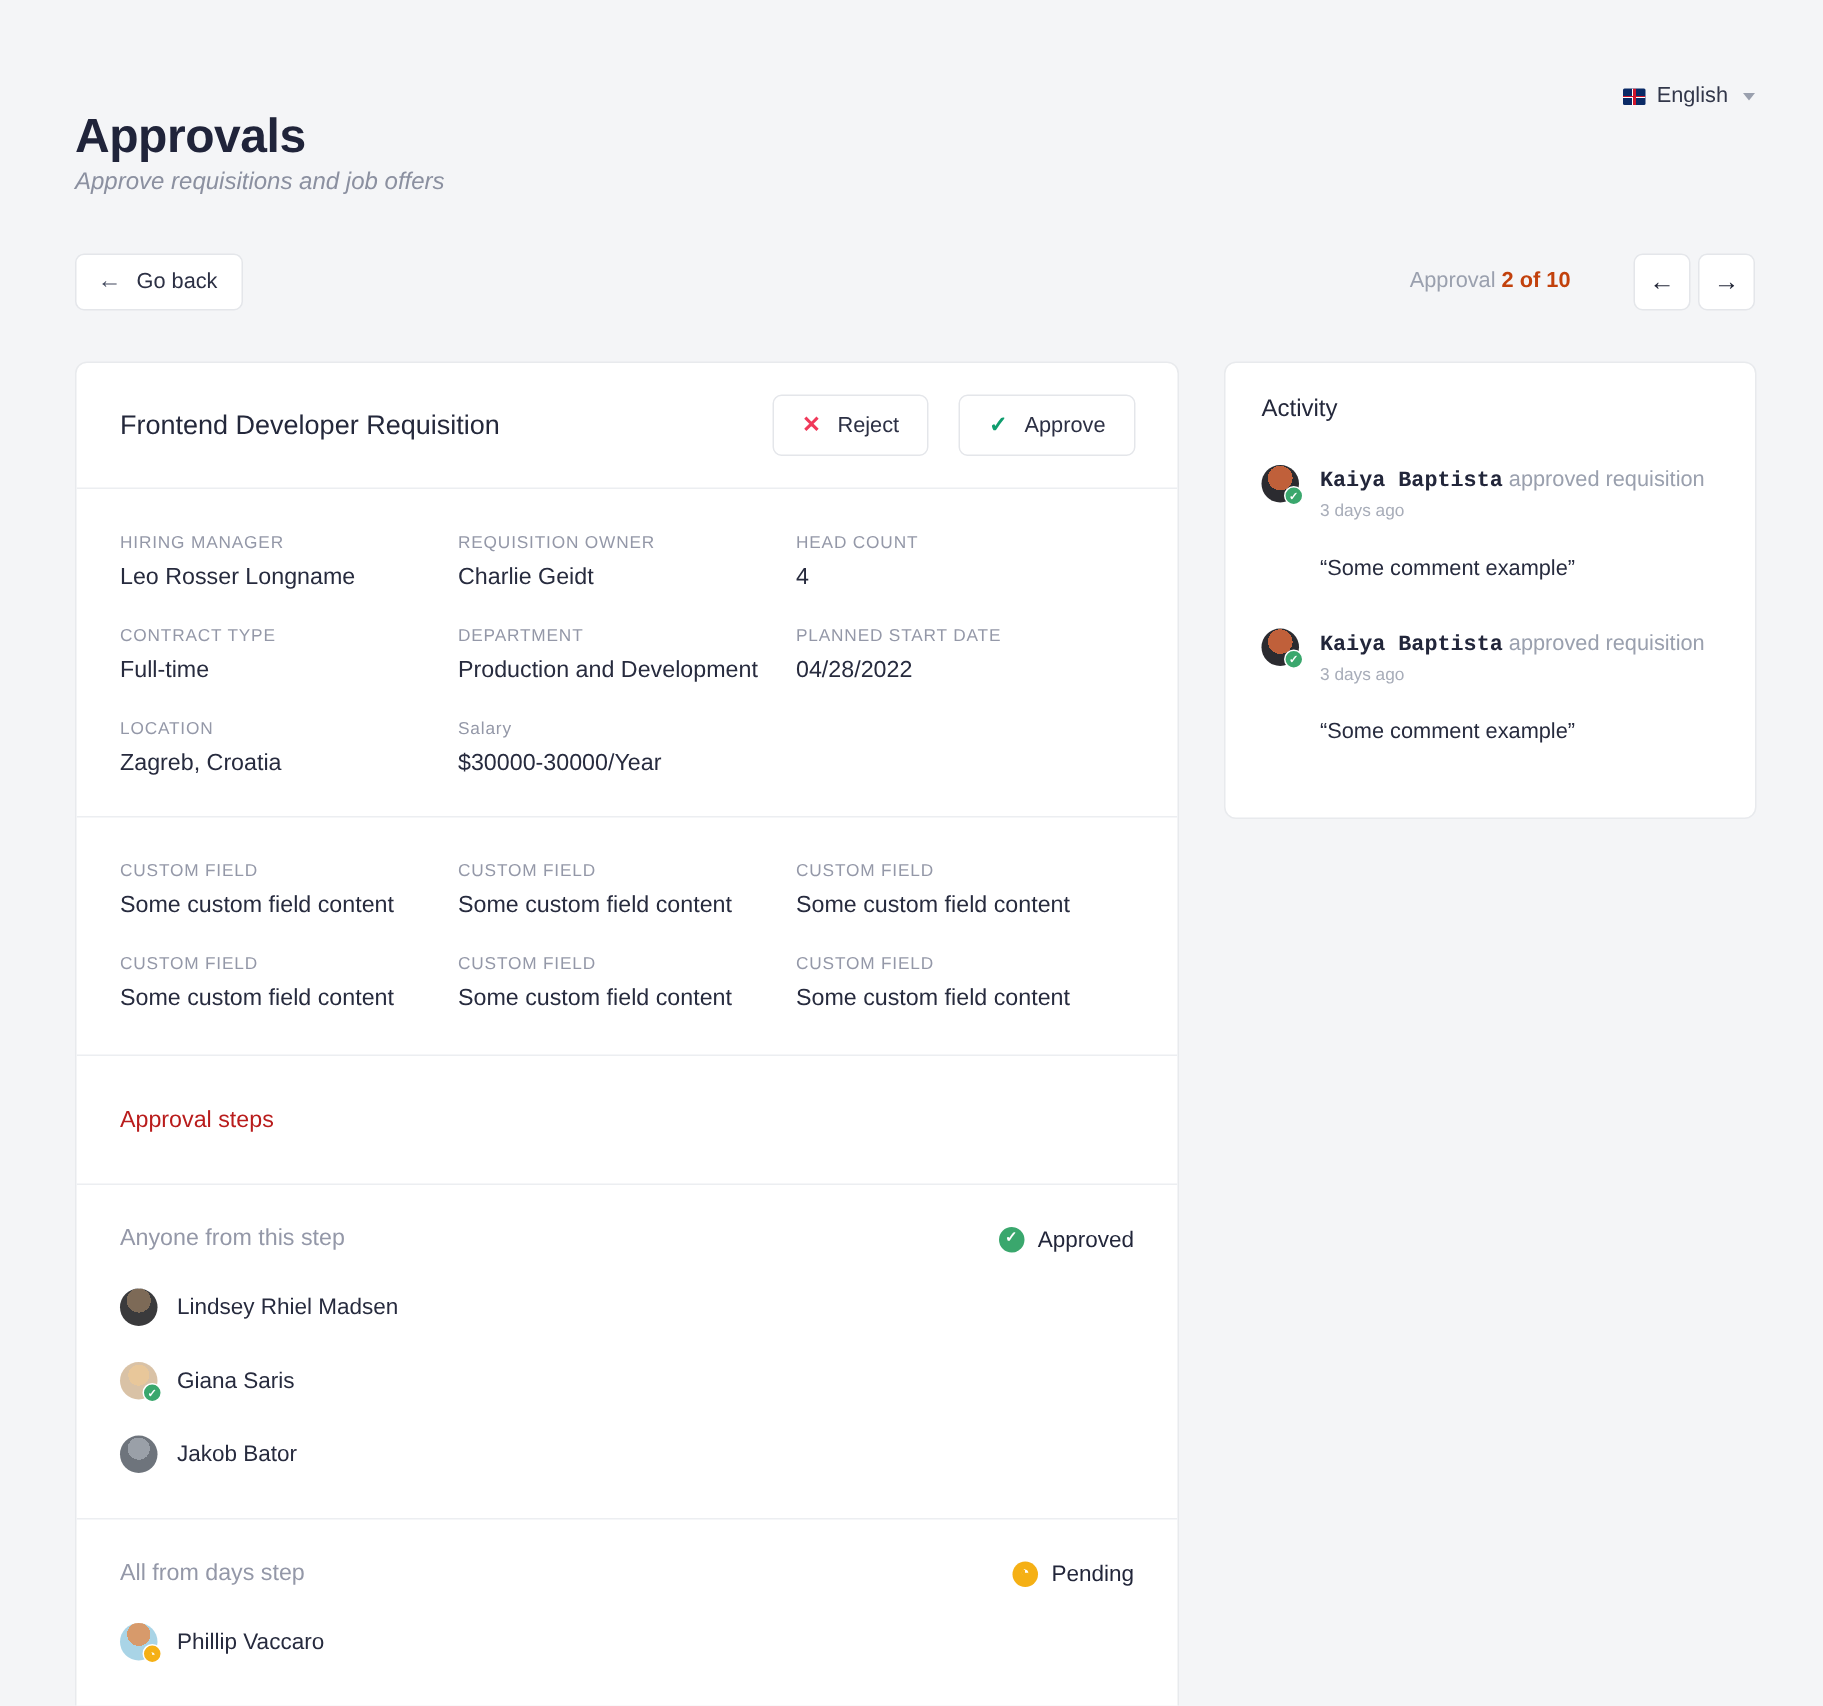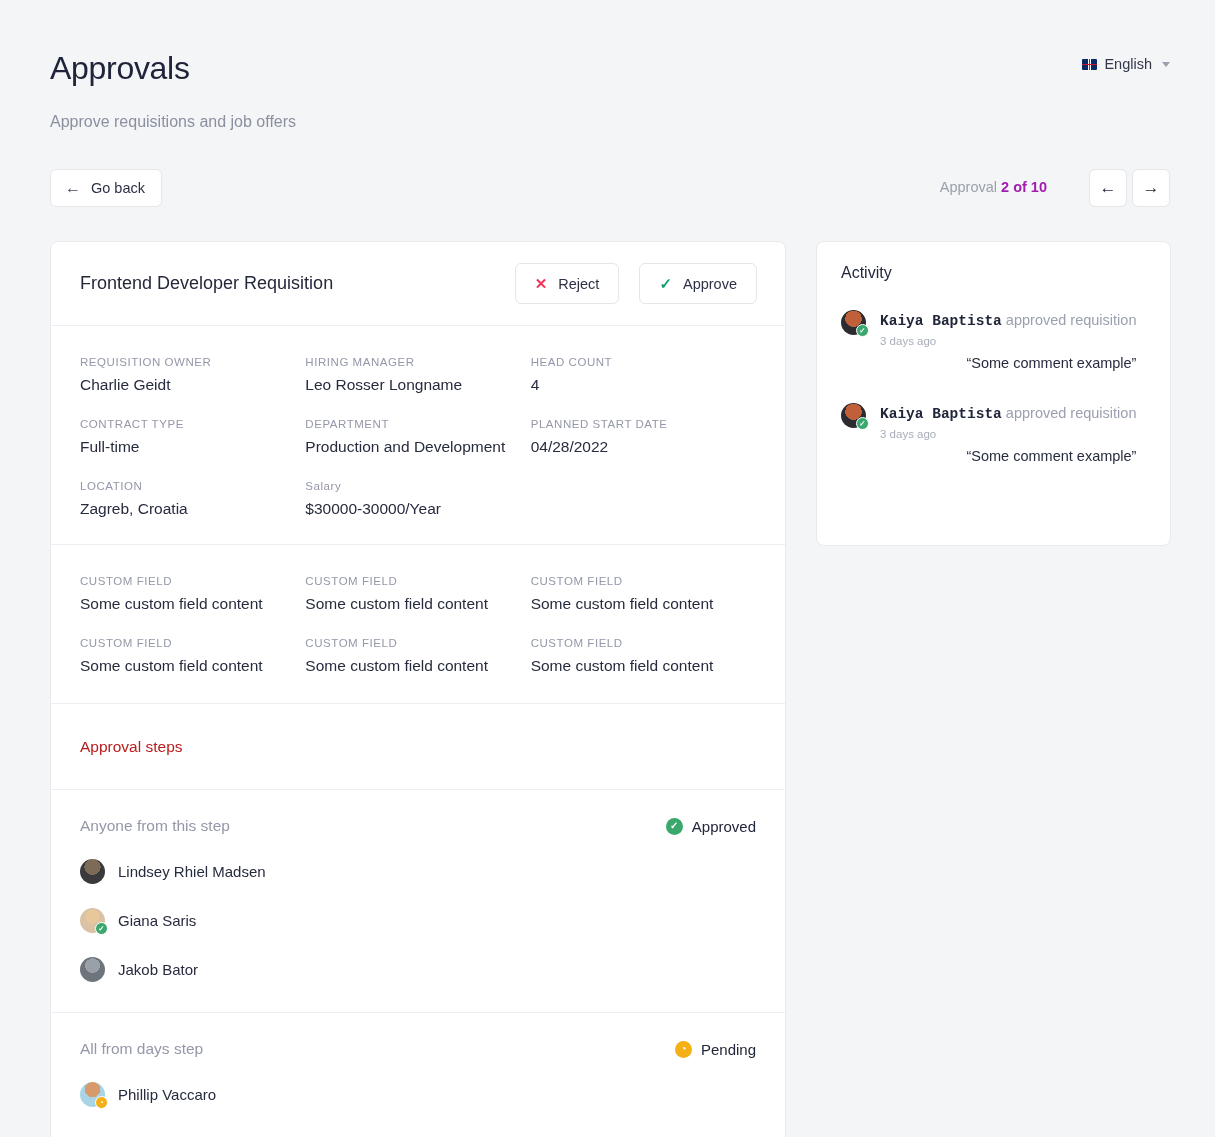--- a/index.html
+++ b/index.html
@@ -7,26 +7,26 @@
     width: 1215px; height: 1137px;
     background: #f4f5f7;
     font-family: "Liberation Sans", sans-serif;
     color: #25293a;
     overflow: hidden;
   }
   .page { position: relative; width: 1215px; height: 1137px; }
 
   
   .page-title {
-    position: absolute; left: 50px; top: 50px;
-    font-size: 32px; font-weight: 400; letter-spacing: -0.3px; color: #20243a;
+    position: absolute; left: 50px; top: 72px;
+    font-size: 32px; font-weight: 700; letter-spacing: -0.3px; color: #20243a;
   }
   .page-subtitle {
     position: absolute; left: 50px; top: 113px;
-    font-size: 16px; color: #8b90a0;
+    font-size: 16px; color: #8b90a0; font-style: italic;
   }
 
   .lang-select {
     position: absolute; right: 45px; top: 56px;
     display: flex; align-items: center; gap: 7px;
     font-size: 14.5px; color: #32374a; cursor: pointer;
   }
   .flag {
     width: 15px; height: 11px; border-radius: 1px; position: relative;
     background: #0a2a66; overflow: hidden; display: inline-block; flex: none;
@@ -53,21 +53,21 @@
     display: flex; align-items: center; gap: 10px;
     background: #fff; border: 1px solid #e4e6ea; border-radius: 6px;
     font-size: 14.5px; color: #2c3044; cursor: pointer;
   }
   .arrow-glyph { font-size: 16px; line-height: 1; color: #444b60; }
 
   .approval-counter {
     position: absolute; right: 168px; top: 179px;
     font-size: 14.5px; color: #9aa0ae;
   }
-  .approval-counter b { color: #a21caf; font-weight: 700; }
+  .approval-counter b { color: #c2410c; font-weight: 700; }
 
   .nav-btn {
     position: absolute; top: 169px; width: 38px; height: 38px;
     background: #fff; border: 1px solid #e4e6ea; border-radius: 6px;
     display: flex; align-items: center; justify-content: center;
     font-size: 17px; color: #1f2334; cursor: pointer;
   }
   .nav-prev { right: 88px; }
   .nav-next { right: 45px; }
 
@@ -153,21 +153,21 @@
   .badge.pending { background: #f5b015; }
 
   
   .side-title { font-size: 16px; color: #24283b; margin-bottom: 28px; }
   .activity-item { display: flex; gap: 14px; margin-bottom: 32px; }
   .activity-item:last-child { margin-bottom: 0; }
   .act-body { padding-top: 1px; }
   .act-line { font-size: 14.5px; color: #9aa0ae; line-height: 1.3; }
   .act-line b { color: #22263a; font-weight: 700; font-family: Liberation Mono, monospace; }
   .act-time { font-size: 11.5px; color: #a8adb9; margin-top: 4px; }
-  .act-comment { font-size: 14.5px; color: #272b3e; margin-top: 8px; text-align: right; }
+  .act-comment { font-size: 14.5px; color: #272b3e; margin-top: 24px; }
 </style>
 </head>
 <body>
 
 <div class="page">
 
   <h1 class="page-title">Approvals</h1>
   <div class="page-subtitle">Approve requisitions and job offers</div>
 
   <div class="lang-select">
@@ -203,26 +203,26 @@
         <div class="act-btn">
           <span class="check-icon">✓</span>
           <span>Approve</span>
         </div>
       </div>
     </div>
 
     <div class="field-section">
       <div class="field-grid" id="fields-grid">
           <div class="field">
+            <div class="field-label upper">HIRING MANAGER</div>
+            <div class="field-value">Leo Rosser Longname</div>
+          </div>
+          <div class="field">
             <div class="field-label upper">REQUISITION OWNER</div>
             <div class="field-value">Charlie Geidt</div>
-          </div>
-          <div class="field">
-            <div class="field-label upper">HIRING MANAGER</div>
-            <div class="field-value">Leo Rosser Longname</div>
           </div>
           <div class="field">
             <div class="field-label upper">HEAD COUNT</div>
             <div class="field-value">4</div>
           </div>
           <div class="field">
             <div class="field-label upper">CONTRACT TYPE</div>
             <div class="field-value">Full-time</div>
           </div>
           <div class="field">

